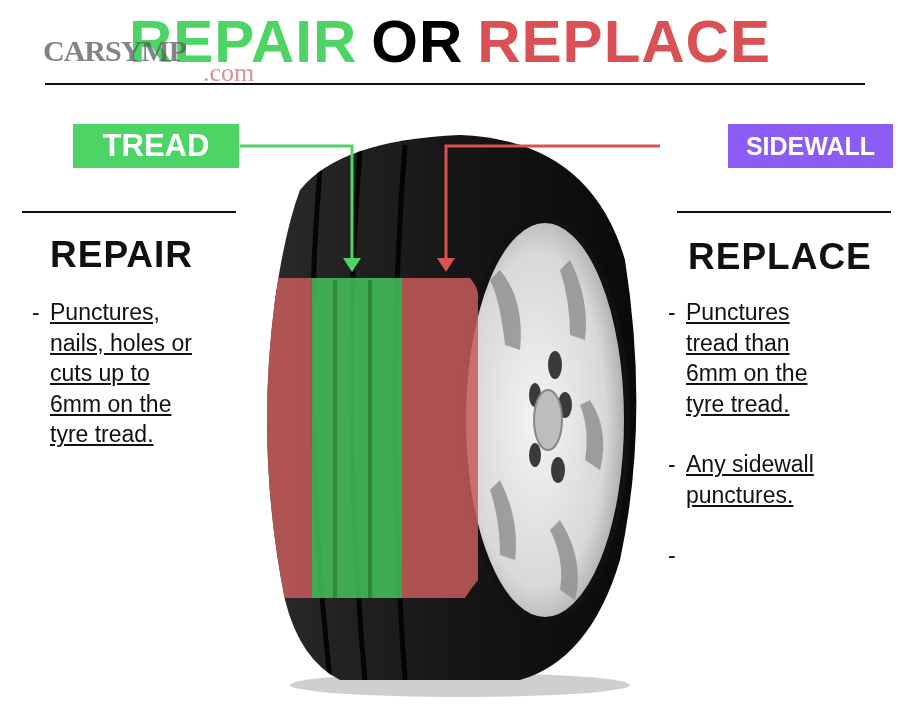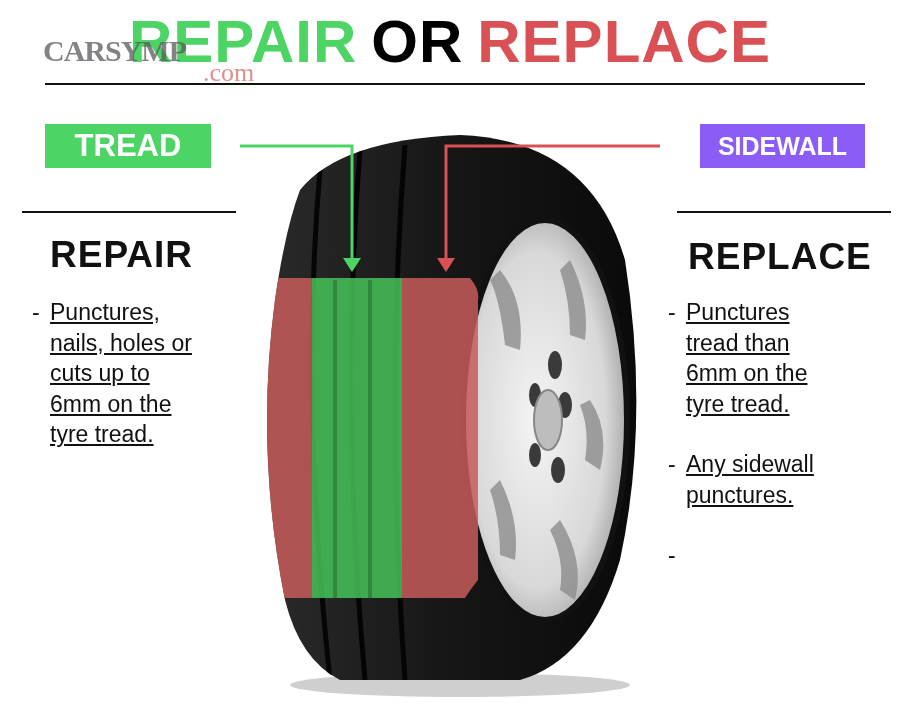--- a/index.html
+++ b/index.html
@@ -23,21 +23,21 @@
     position: absolute; left: 0; top: 0; font-family: "Liberation Serif", serif;
     font-weight: 700; font-size: 30px; color: rgba(90,90,95,0.75); letter-spacing: -1px; margin-left: 13px;
   }
   .watermark .dotcom {
     position: absolute; left: 173px; top: 24px; font-family: "Liberation Serif", serif;
     font-size: 26px; color: #e08f8f;
   }
 
   .tag {
     position: absolute; height: 44px; color: #fff; font-weight: 700;
-    font-family: "Liberation Sans", sans-serif; display: flex; align-items: center; justify-content: center;
+    font-family: "Liberation Sans", sans-serif; display: flex; align-items: center; justify-content: center; margin-left: 28px;
   }
   .tag-tread { left: 45px; top: 124px; width: 166px; background: #4cd464; font-size: 31px; }
   .tag-sidewall { left: 700px; top: 124px; width: 165px; background: #8b5cf6; font-size: 25px; }
 
   .col-title {
     position: absolute; font-weight: 700; font-size: 37px; color: #111; letter-spacing: 1px;
   }
   .bullets { position: absolute; font-size: 23px; line-height: 30.5px; color: #111; }
   .bullet { display: flex; margin-bottom: 30px; }
   .bullet .dash { width: 18px; flex: 0 0 18px; }

